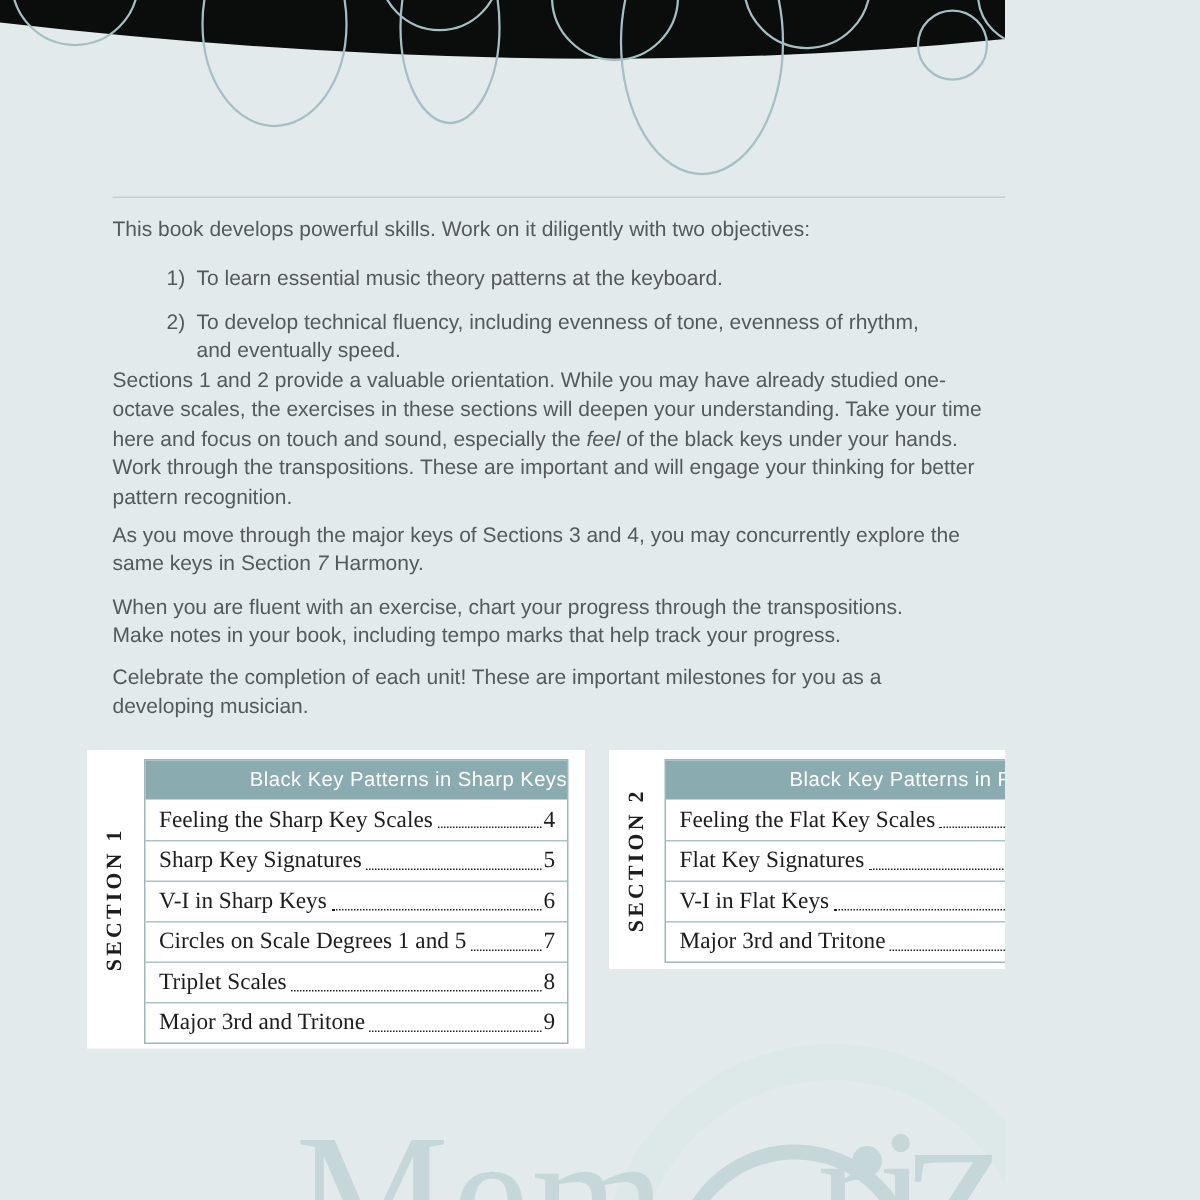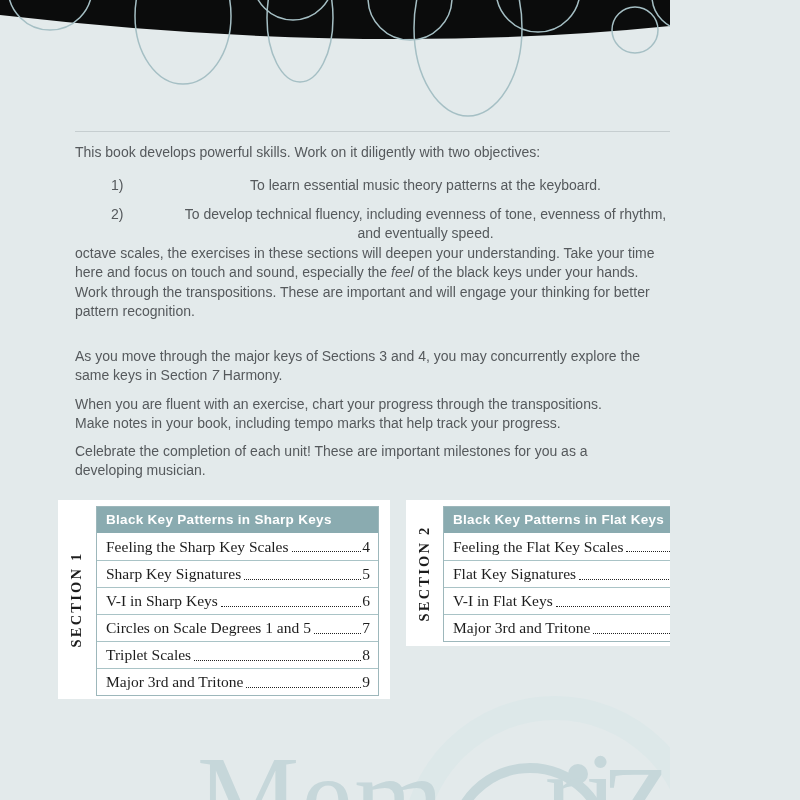--- a/index.html
+++ b/index.html
@@ -13,21 +13,21 @@
   
   .divider{position:absolute;left:75px;top:131px;width:611px;height:0;
            border-top:1.5px solid #c6ced0;}
 
   
   #intro{position:absolute;left:0;top:0;width:800px;height:500px;}
   .para{position:absolute;left:75px;width:645px;font-size:14px;line-height:19.4px;
         color:#55595c;}
   .para .line{white-space:nowrap;}
   .para em{}
-  .li .line{margin-left:56px;text-align:center;}
+  .li .line{margin-left:56px;}
   .num{position:absolute;left:36px;top:0;}
   .b0{top:143px}.b1{top:176px}.b2{top:205px}.b3{top:244px}.b4{top:347px}.b5{top:395px}.b6{top:442px}
 
   
   .wmsvg{position:absolute;left:380px;top:690px;}
   .wm{position:absolute;font-family:"Liberation Serif",serif;color:#c6d7da;line-height:1;
       letter-spacing:2px;}
   .wm1{left:197px;top:739px;font-size:115px;}
   .wm2{left:545px;top:736px;font-size:115px;}
   .wm3{left:601px;top:749px;font-size:115px;}
@@ -38,22 +38,22 @@
   .panel2{left:406px;top:500px;width:331px;height:146px;}
   .vlabel{position:absolute;left:0;top:0;bottom:0;width:38px;display:flex;
           align-items:center;justify-content:center;}
   .vlabel span{transform:rotate(-90deg);white-space:nowrap;
           font-family:"Liberation Serif",serif;font-weight:bold;font-size:14.5px;
           letter-spacing:2.2px;color:#1d1d1d;}
   .ttable{position:absolute;top:6px;border:1px solid #9db7bb;background:#fff;box-sizing:border-box;}
   .panel1 .ttable{left:38px;width:283px;}
   .panel2 .ttable{left:37px;width:282px;}
   .thead{height:26px;line-height:26px;background:#8aabb0;color:#ffffff;
-         font-family:"Liberation Sans",sans-serif;font-weight:bold;font-size:13.5px;
-         padding-left:9px;letter-spacing:.3px;}
+         font-family:"Liberation Sans",sans-serif;font-weight:normal;font-size:13.5px;
+         padding-left:9px;letter-spacing:.3px;text-align:right;}
   .trow{display:flex;align-items:center;height:27px;padding:0 8px 0 9px;
         font-family:"Liberation Serif",serif;font-size:15.5px;color:#1d1d1d;
         box-sizing:border-box;justify-content:space-between;}
   .trow + .trow{border-top:1px solid #a9c3c6;}
   .leader{flex:1;height:10px;border-bottom:1.6px dotted #222222;margin:0 1px 0 3px;}
   .ttitle{white-space:nowrap;}
   .tpage{white-space:nowrap;}
 </style>
 </head>
 <body>
@@ -86,20 +86,21 @@
       <div class="para b1 li">
         <span class="num">1)</span>
         <div class="line"><span>To learn essential music theory patterns at the keyboard.</span></div>
       </div>
       <div class="para b2 li">
         <span class="num">2)</span>
         <div class="line"><span>To develop technical fluency, including evenness of tone, evenness of rhythm,</span></div>
         <div class="line"><span>and eventually speed.</span></div>
       </div>
       <div class="para b3">
+        <div class="line"><span>Sections 1 and 2 provide a valuable orientation. While you may have already studied one-</span></div>
         <div class="line"><span>octave scales, the exercises in these sections will deepen your understanding. Take your time</span></div>
         <div class="line"><span>here and focus on touch and sound, especially the </span><em>feel</em><span> of the black keys under your hands.</span></div>
         <div class="line"><span>Work through the transpositions. These are important and will engage your thinking for better</span></div>
         <div class="line"><span>pattern recognition.</span></div>
       </div>
       <div class="para b4">
         <div class="line"><span>As you move through the major keys of Sections 3 and 4, you may concurrently explore the</span></div>
         <div class="line"><span>same keys in Section </span><em>7</em><span> Harmony.</span></div>
       </div>
       <div class="para b5">

